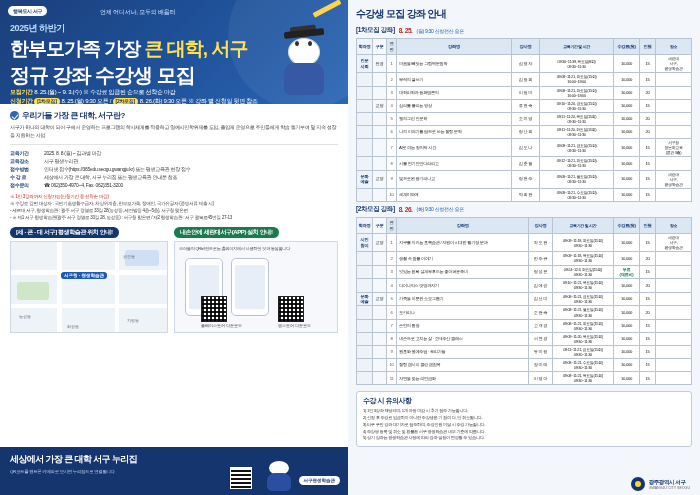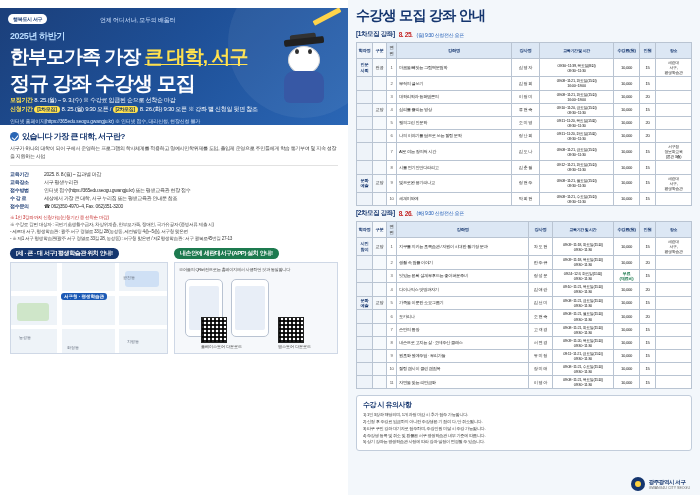--- a/index.html
+++ b/index.html
@@ -22,24 +22,23 @@
   }
   
   .left {
     width: 348px;
     height: 495px;
     position: relative;
     background: #ffffff;
   }
   .hero {
     position: relative;
-    height: 117px;
+    height: 104px;
     background: linear-gradient(135deg,#1b3f7a 0%,#1e4f96 45%,#2a66b5 100%);
     overflow: hidden;
-    margin-top: 8px;
   }
   .hero:after{
     content:"";
     position:absolute;
     right:-30px; top:-40px;
     width:150px; height:150px;
     border-radius:50%;
     background:rgba(255,255,255,0.06);
   }
   .hero-logo {
@@ -70,21 +69,21 @@
   }
   .hero-t1 {
     position: absolute;
     left: 10px; top: 36px;
     font-size: 19px;
     font-weight: bold;
     color: #ffffff;
     letter-spacing: -1px;
     white-space: nowrap;
   }
-  .hero-t1 em { font-style: normal; color: #ffe14d; text-decoration: underline; }
+  .hero-t1 em { font-style: normal; color: #ffe14d; }
   .hero-t2 {
     position: absolute;
     left: 10px; top: 62px;
     font-size: 20px;
     font-weight: bold;
     color: #ffffff;
     letter-spacing: -1px;
   }
   .hero-mascot {
     position:absolute;
@@ -258,21 +257,21 @@
 
   
   .right {
     width: 352px;
     height: 495px;
     background: #f3f7fb;
     padding: 7px 8px 4px 8px;
     position: relative;
   }
   .right-title {
-    font-size: 14px; font-weight: bold; color:#14356e;
+    font-size: 10px; font-weight: bold; color:#14356e;
     letter-spacing:-0.7px; margin-bottom: 5px;
   }
   .round-head {
     display:flex;align-items:center;gap:4px;margin: 3px 0 3px 0;
   }
   .round-head .lbl {
     font-size:6.5px;font-weight:bold;color:#14356e;letter-spacing:-0.4px;
   }
   .round-head .lbl em{font-style:normal;color:#c32525;}
   .round-head .open {
@@ -359,21 +358,21 @@
           <span class="chip">[1차모집]</span><span>8. 25.(월) 9:30 오픈 /</span>
           <span class="chip">[2차모집]</span><span>8. 26.(화) 9:30 오픈 ※ 강좌 별 신청일 뒷면 참조</span>
         </div>
       </div>
       <div class="hero-url">인터넷 홈페이지(https://365edu.seogu.gwangju.kr) ※ 인터넷 접수, 대리신청, 현장신청 불가</div>
     </div>
 
     <div class="info">
       <div class="info-head">
         <span class="ico-circle"></span>
-        <span>있습니다 가장 큰 대학, 서구란?</span>
+        <span>우리가들 가장 큰 대학, 서구란?</span>
       </div>
       <div class="info-desc">서구가 하나의 대학이 되어 구에서 운영하는 프로그램의 학사체계를 적용하고 명예시민학위제를 도입, 출입제 운영으로 주민들에게 학습 동기부여 및 지속 성장을 지원하는 사업</div>
 
       <div class="kv">
         <div class="k">교육기간</div>
         <div class="v">2025. 8. 8.(월) ~ 김과별 마감</div>
       </div>
       <div class="kv">
         <div class="k">교육장소</div>
         <div class="v">서구 평생누리관</div>
@@ -433,20 +432,30 @@
             </div>
             <div>
               <div class="qr"></div>
               <div class="qr-cap">앱스토어 다운로드</div>
             </div>
           </div>
         </div>
       </div>
     </div>
 
+    <div class="foot">
+      <div class="foot-t">세상에서 가장 큰 대학 서구 누리집</div>
+      <div class="foot-s">QR코드를 핸드폰 카메라로 보시면 누리집으로 연결됩니다</div>
+      <div class="foot-qr"></div>
+      <div class="foot-mascot">
+          <div class="h"></div>
+          <div class="b"></div>
+        </div>
+      <div class="foot-badge">서구평생학습관</div>
+    </div>
   </div>
 
   <div class="right">
     <div class="right-title">수강생 모집 강좌 안내</div>
 
     <div class="round-head">
       <span class="lbl">[1차모집 강좌]</span>
       <span class="lbl"><em>8. 25.</em></span>
       <span class="open">(월) 9:30 신청전산 오픈</span>
     </div>

